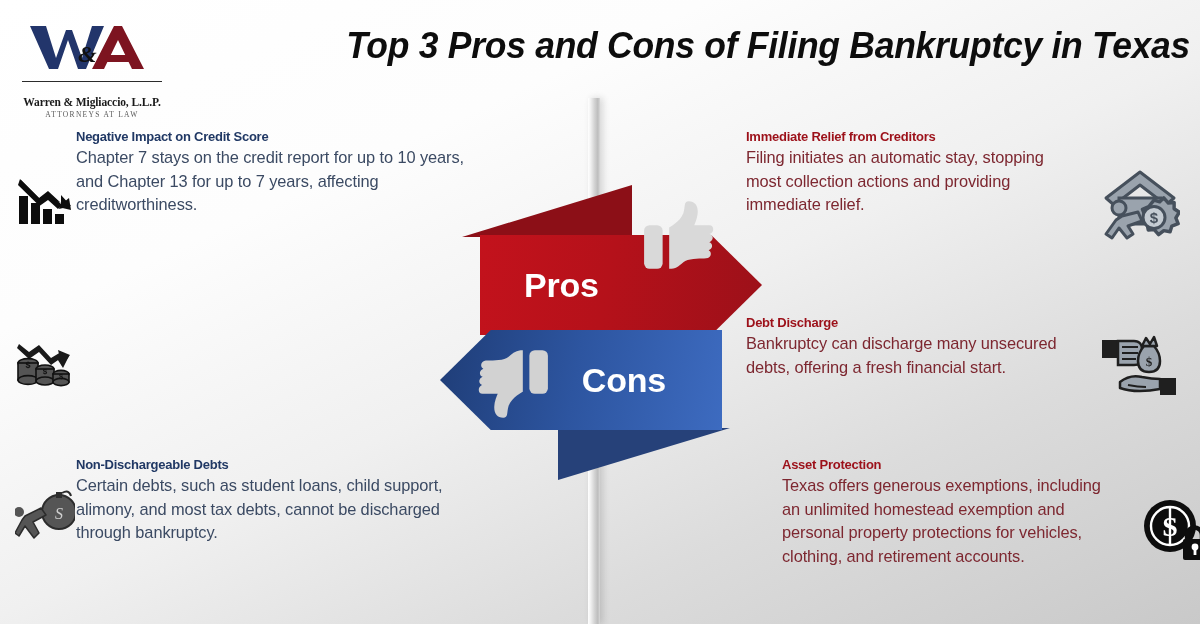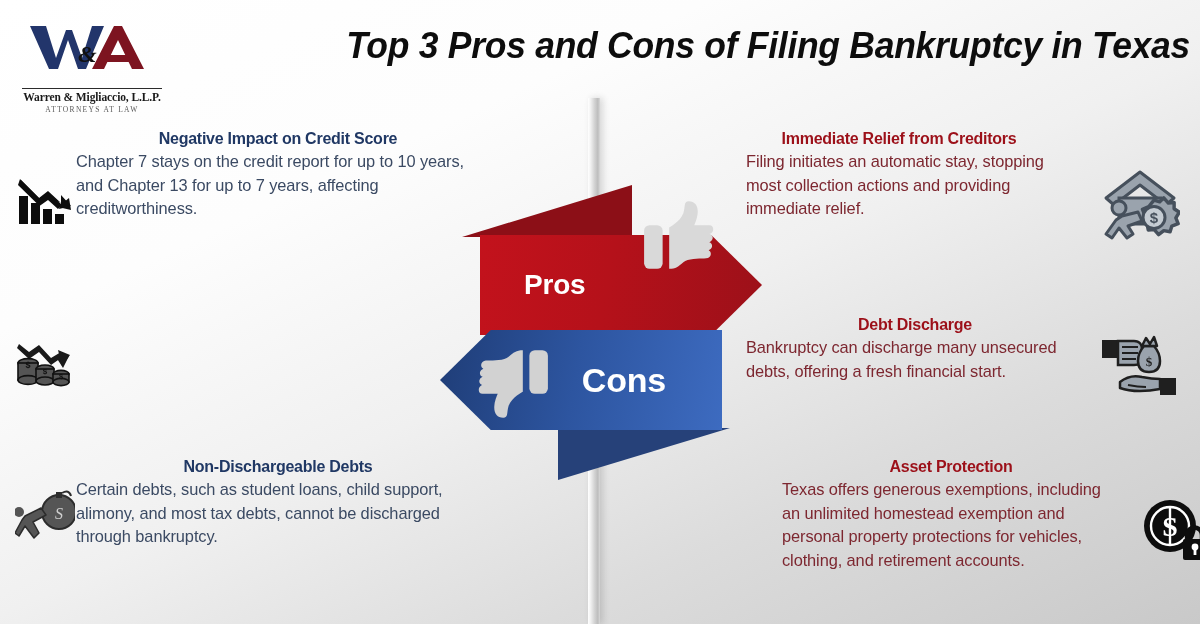--- a/index.html
+++ b/index.html
@@ -23,21 +23,21 @@
 
   .logo { position:absolute; left:22px; top:22px; width:140px; height:78px; }
   .logo-mark {
     position:relative; width:140px; height:50px;
     display:flex; align-items:flex-end; justify-content:center;
   }
   .logo-mark svg { display:block; }
   .logo-name {
     text-align:center; font-family:"Liberation Serif", serif;
     font-weight:bold; font-size:11.5px; color:#1a1a1a; letter-spacing:-0.1px;
-    margin-top:16px; border-top:1.2px solid #2b2b2b; padding-top:2px;
+    margin-top:9px; border-top:1.2px solid #2b2b2b; padding-top:14px;
   }
   .logo-sub {
     text-align:center; font-family:"Liberation Serif", serif;
     font-size:7.5px; color:#5a5a5a; letter-spacing:1.3px; margin-top:2px;
   }
 
   .title {
     position:absolute; left:160px; top:18px; width:1030px; height:56px;
     display:flex; align-items:center; justify-content:flex-end;
     font-family:"Liberation Sans Narrow","Liberation Sans", sans-serif;
@@ -66,21 +66,21 @@
     z-index:1;
   }
   #pros-body {
     position:absolute; left:18px; top:50px; width:282px; height:100px;
     background:linear-gradient(100deg,#c3121c 0%, #b5111a 45%, #9c1019 100%);
     clip-path:polygon(0% 0%, 82% 0%, 100% 50%, 82% 100%, 0% 100%);
     z-index:2;
     display:flex; align-items:center;
   }
   #pros-label {
-    color:#ffffff; font-size:28px; font-weight:bold;
+    color:#ffffff; font-size:34px; font-weight:bold;
     margin-left:44px; letter-spacing:-0.2px;
   }
   #thumbs-up-icon { position:absolute; left:182px; top:14px; width:70px; height:72px; z-index:3; }
 
   
   #cons-banner { left:440px; top:330px; width:300px; height:148px; }
   #cons-body {
     position:absolute; left:0px; top:0px; width:282px; height:100px;
     background:linear-gradient(100deg,#1f3d77 0%, #2d55a0 48%, #3d6bc0 100%);
     clip-path:polygon(18% 0%, 100% 0%, 100% 100%, 18% 100%, 0% 50%);
@@ -104,22 +104,22 @@
   #col-left  { left:14px;  top:128px; width:470px; }
   #col-right { left:746px; top:128px; width:450px; }
 
   .item { position:absolute; display:flex; }
   .item-icon {
     flex:0 0 auto; width:62px; display:flex; justify-content:center;
   }
   .item-text { flex:1 1 auto; }
 
   .item-head {
-    font-size:16px; font-weight:bold; line-height:1.33;
-    margin-bottom:1px; letter-spacing:-0.25px;text-align:center;
+    font-size:13px; font-weight:bold; line-height:1.33;
+    margin-bottom:1px; letter-spacing:-0.25px;
   }
   .item-body { font-size:16.4px; line-height:1.43; letter-spacing:-0.1px; }
 
   
   #col-left .item-head { color:#203864; }
   #col-left .item-body { color:#3b4a63; }
   
   #col-right .item-head { color:#9c1019; }
   #col-right .item-body { color:#7d2730; }
 

